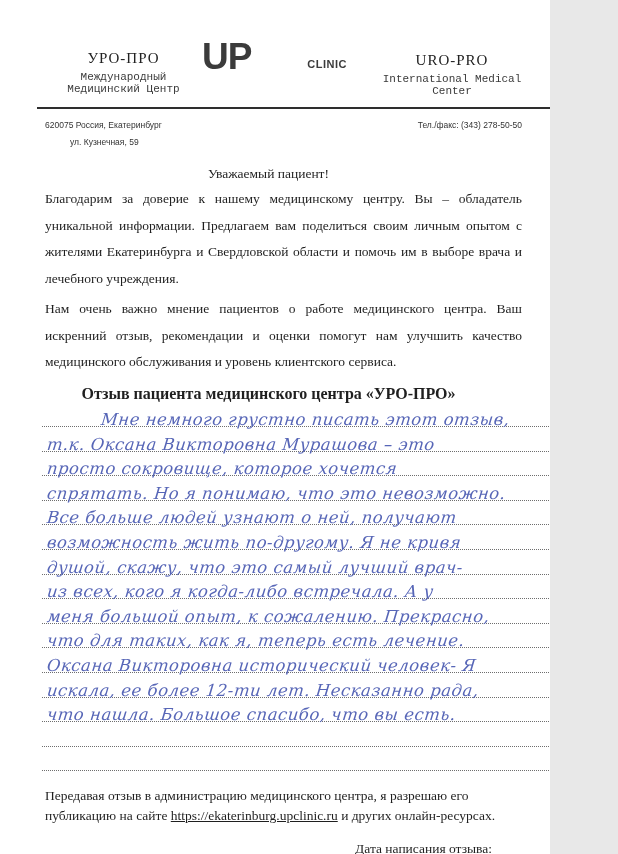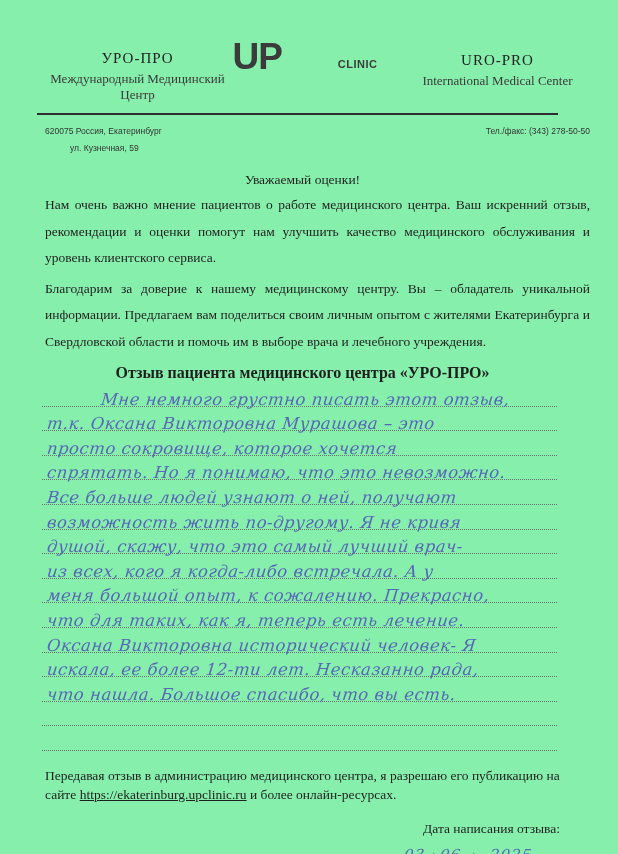--- a/index.html
+++ b/index.html
@@ -1,32 +1,32 @@
 <!DOCTYPE html>
 <html style="--ink: #5766b7;"><head>
 <meta charset="utf-8">
 <style>
   html,body{margin:0;padding:0;background:#e8e8e8;}
   .page{
     position:relative;
-    width:618px;height:854px;
-    background:#86efac;
+    width:550px;height:854px;
+    background:#ffffff;
     box-sizing:border-box;
     padding:36px 28px 36px 45px;
     font-family:"Liberation Serif", serif;
     color:#1f1f1f;
     overflow:hidden;
   }
   
   .letterhead{display:flex;align-items:flex-start;margin-top:6px;}
   .lh-left{width:185px;text-align:center;padding-top:8px;}
   .lh-center{width:150px;display:flex;align-items:flex-end;justify-content:center;gap:40px;}
   .lh-right{width:165px;margin-left:35px;text-align:center;padding-top:10px;}
   .lh-title{font-size:15px;letter-spacing:1px;color:#222;font-family:"Liberation Serif",serif;}
-  .lh-sub{font-size:13px;color:#3a3a3a;margin-top:4px;font-family:Liberation Serif, serif;}
+  .lh-sub{font-size:11px;color:#3a3a3a;margin-top:4px;font-family:Liberation Mono, monospace;}
   .logo-up{font-family:"Liberation Sans",sans-serif;font-weight:bold;font-size:37px;line-height:0.8;color:#3b3b3b;letter-spacing:-1px;}
   .logo-clinic{font-family:"Liberation Sans",sans-serif;font-weight:bold;font-size:11px;color:#3b3b3b;margin-left:16px;margin-bottom:2px;letter-spacing:0.5px;}
   .rule{height:2px;background:#2e2e2e;margin:10px 0 0 -8px;width:521px;}
   
   .contact-row{display:flex;justify-content:space-between;font-family:"Liberation Sans",sans-serif;font-size:8.5px;color:#333;margin-top:11px;}
   .addr div{margin-bottom:7px;}
   .addr .addr2{margin-left:25px;}
   .phone{padding-top:0px;}
   
   .salutation{text-align:center;font-size:13.5px;margin:12px 30px 2px 0;}
@@ -90,23 +90,23 @@
 
   <div class="contact-row">
     <div class="addr">
       <div>620075  Россия, Екатеринбург</div>
       <div class="addr2">ул. Кузнечная, 59</div>
     </div>
     <div class="phone">Тел./факс: (343) 278-50-50</div>
   </div>
 
   <main>
-    <p class="salutation">Уважаемый оценки!</p>
+    <p class="salutation">Уважаемый пациент!</p>
+    <p class="para">Благодарим за доверие к нашему медицинскому центру. Вы – обладатель уникальной информации. Предлагаем вам поделиться своим личным опытом с жителями Екатеринбурга и Свердловской области и помочь им в выборе врача и лечебного учреждения.</p>
     <p class="para">Нам очень важно мнение пациентов о работе медицинского центра. Ваш искренний отзыв, рекомендации и оценки помогут нам улучшить качество медицинского обслуживания и уровень клиентского сервиса.</p>
-    <p class="para">Благодарим за доверие к нашему медицинскому центру. Вы – обладатель уникальной информации. Предлагаем вам поделиться своим личным опытом с жителями Екатеринбурга и Свердловской области и помочь им в выборе врача и лечебного учреждения.</p>
     <h2 class="review-heading">Отзыв пациента медицинского центра «УРО-ПРО»</h2>
 
     <div class="hw-area">
       <div class="hw-row first">
           <span class="hw-text">Мне немного грустно писать этот отзыв,</span>
         </div>
       <div class="hw-row">
           <span class="hw-text">т.к. Оксана Викторовна Мурашова – это</span>
         </div>
       <div class="hw-row">
@@ -143,21 +143,21 @@
           <span class="hw-text">что нашла. Большое спасибо, что вы есть.</span>
         </div>
       <div class="hw-row">
           <span class="hw-text"></span>
         </div>
       <div class="hw-row">
           <span class="hw-text"></span>
         </div>
     </div>
 
-    <p class="permission"><span>Передавая отзыв в администрацию медицинского центра, я разрешаю его публикацию на сайте </span><a href="#" class="url">https://ekaterinburg.upclinic.ru</a><span>  и более онлайн-ресурсах.</span></p>
+    <p class="permission"><span>Передавая отзыв в администрацию медицинского центра, я разрешаю его публикацию на сайте </span><a href="#" class="url">https://ekaterinburg.upclinic.ru</a><span>  и других онлайн-ресурсах.</span></p>
 
     <div class="date-block">
       <div class="date-label">Дата написания отзыва:</div>
       <div class="date-line">
         <span class="hw-date hw-day">03</span>
         <span class="slash s1">/</span>
         <span class="hw-date hw-month">06</span>
         <span class="slash s2">/</span>
         <span class="hw-date hw-year">2025</span>
       </div>

